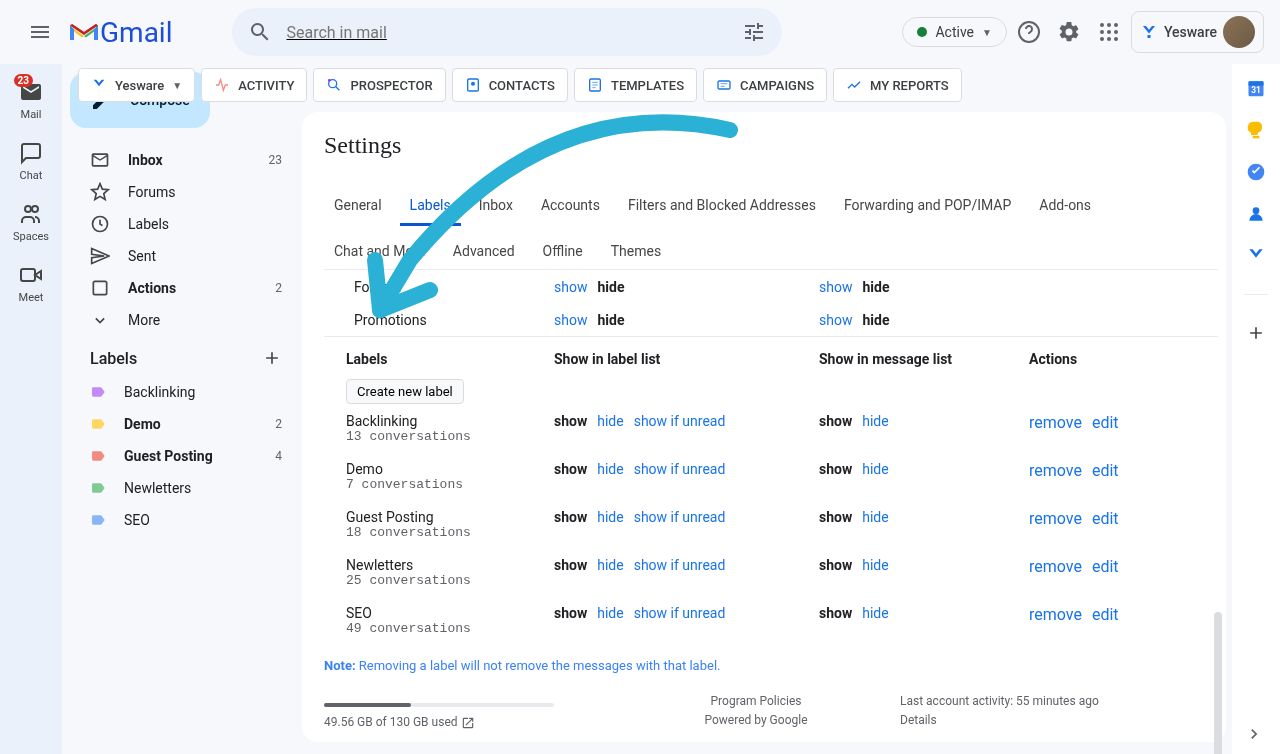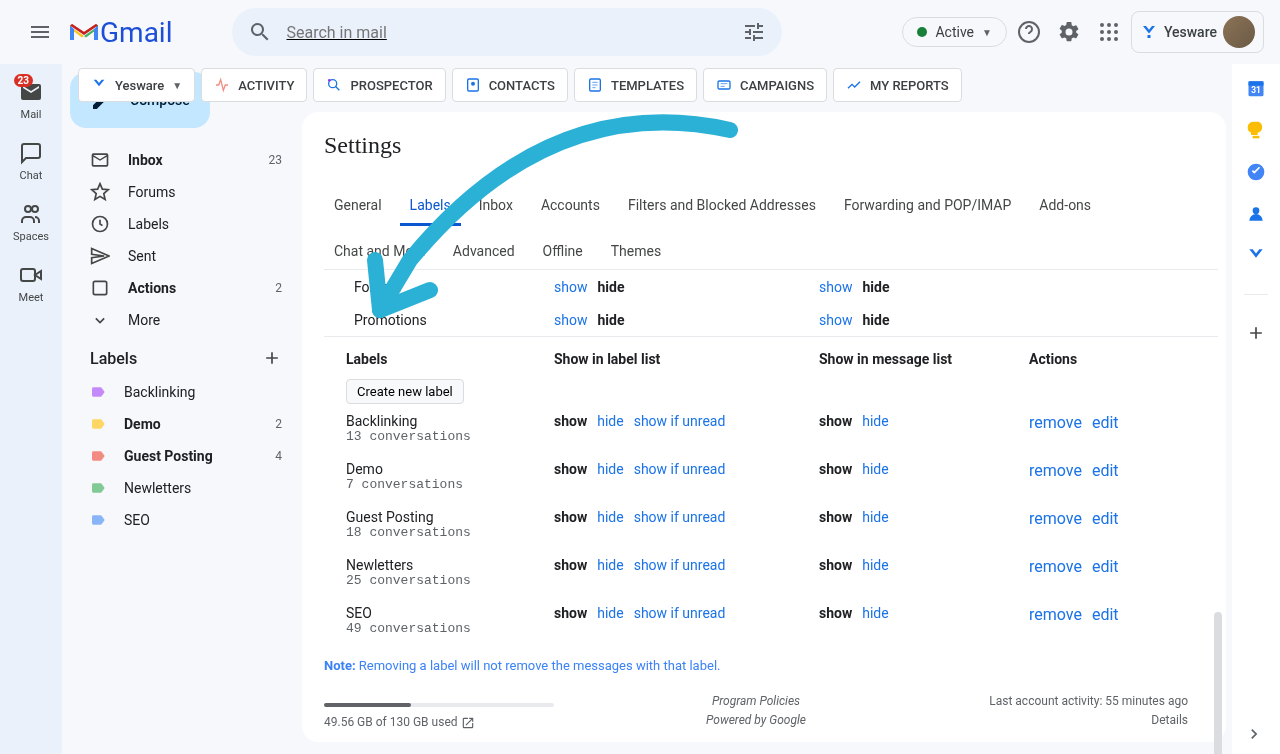--- a/index.html
+++ b/index.html
@@ -75,22 +75,22 @@
 .actions-col { display: flex; gap: 10px; padding-right: 40px; }
 .create-btn { border: 1px solid #dadce0; background: #f8f9fa; border-radius: 4px; padding: 4px 10px; font-size: 13px; cursor: pointer; margin-left: 22px; margin-top: 4px; display: inline-block; }
 
 .note-row { font-size: 13px; color: #3b82f6; padding: 14px 0; }
 .note-b { font-weight: 700; }
 
 
 .footer { display: grid; grid-template-columns: 1fr 1fr 1fr; padding: 8px 30px 12px 0; font-size: 12px; color: #5f6368; align-items: end; }
 .storage-bar { width: 230px; height: 4px; background: #e8eaed; border-radius: 2px; margin-bottom: 8px; }
 .storage-fill { width: 38%; height: 100%; background: #5f6368; border-radius: 2px; }
-.footer-center { text-align: center; line-height: 1.6; font-style: italic; }
-.footer-right { text-align: right; line-height: 1.6; }
+.footer-center { text-align: center; line-height: 1.6; }
+.footer-right { text-align: left; line-height: 1.6; }
 .footer-link { cursor: pointer; }
 .open-icon { display: inline-block; width: 14px; height: 14px; vertical-align: middle; }
 
 
 .right-panel { position: absolute; right: 0; top: 64px; width: 48px; height: 690px; background: #fff; display: flex; flex-direction: column; align-items: center; padding-top: 14px; gap: 22px; }
 .side-icon { width: 20px; height: 20px; cursor: pointer; }
 
 
 .arrow-overlay { position: absolute; pointer-events: none; }
 

